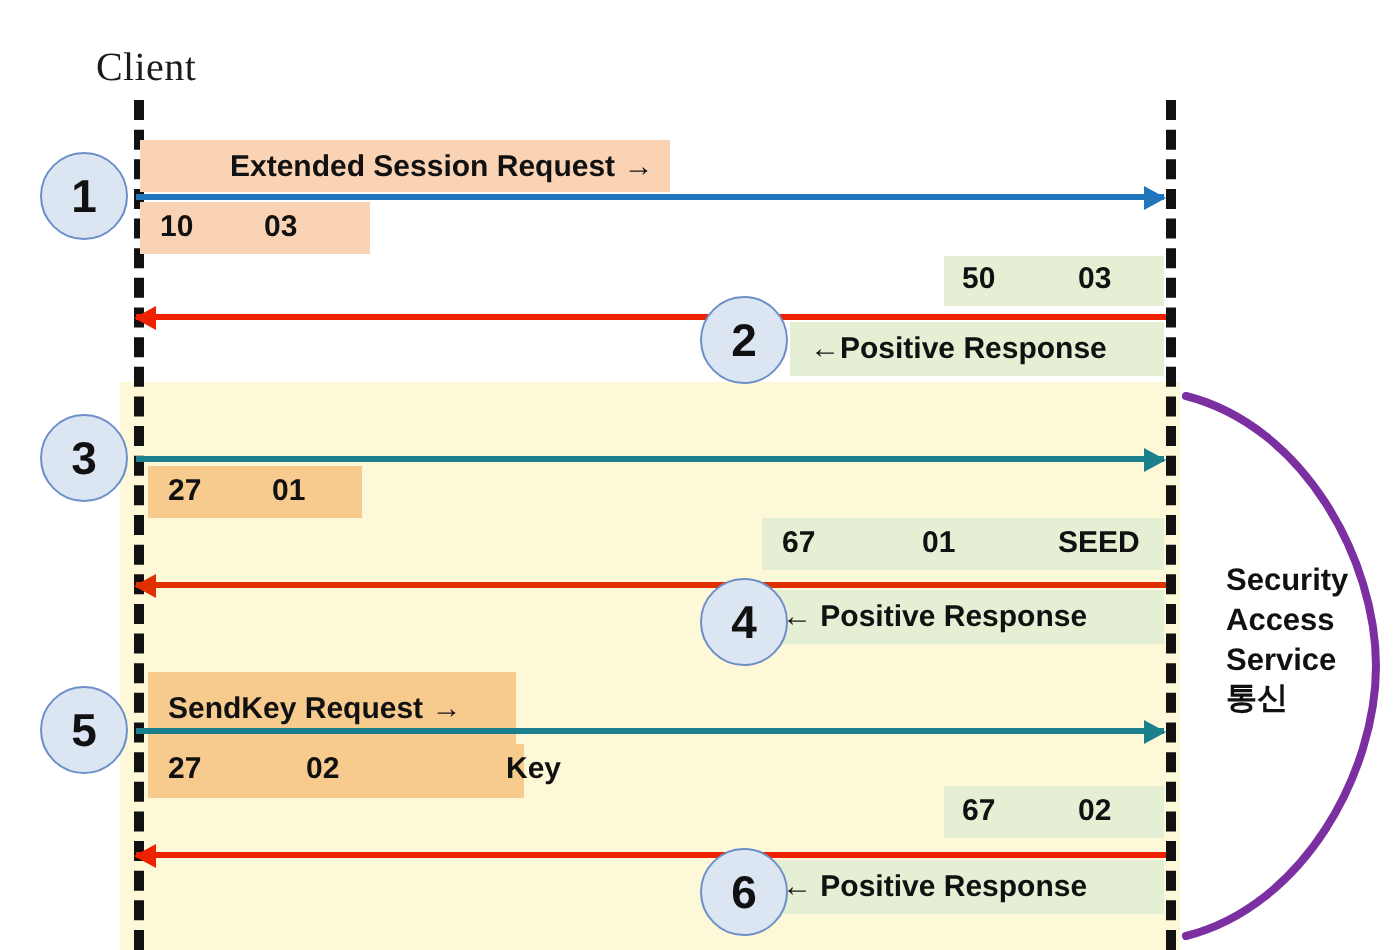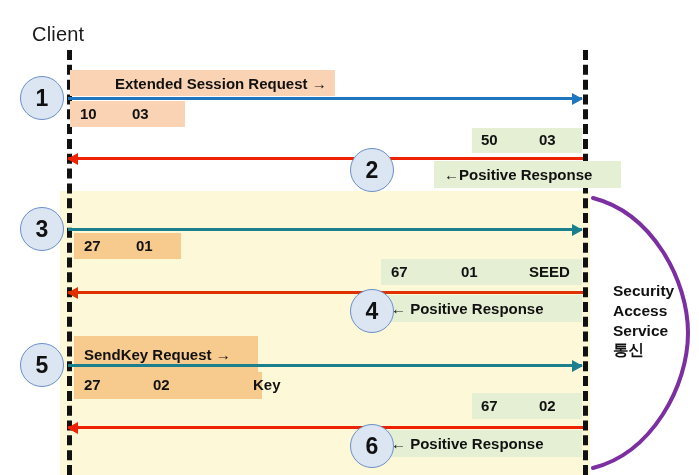--- a/index.html
+++ b/index.html
@@ -130,21 +130,21 @@
     white-space: pre-line;
   }
 </style>
 </head>
 <body>
 
 <div id="canvas">
 
   <div class="region-band" style="left:60px; top:191px; width:530px; height:284px;"></div>
 
-  <div class="lifeline-label" style="left:32px; top:23px;">Client</div>
+  <div class="lifeline-label" style="left:48px; top:23px;font-family:Liberation Serif, serif;">Client</div>
 
   <div class="lifeline" style="left:67px; top:50px; height:425px;"></div>
   <div class="lifeline" style="left:583px; top:50px; height:425px;"></div>
 
   <div class="msg-box req-peach title" style="left:70px; top:70px; width:265px; height:26px;padding-left:45px;">Extended Session Request →</div>
 
   <div class="arrow to-right" style="left:68px; top:97px; width:514px;">
     <div class="shaft" style="background:#1f76bc;"></div>
     <div class="head" style="border-left-color:#1f76bc;"></div>
   </div>
@@ -159,21 +159,21 @@
   <div class="msg-box resp-green fields" style="left:472px; top:128px; width:110px; height:25px;">
     <span class="field" style="left:9px; top:3px;">50</span>
     <span class="field" style="left:67px; top:3px;">03</span>
   </div>
 
   <div class="arrow to-left" style="left:68px; top:157px; width:515px;">
     <div class="shaft" style="background:#ee2200;"></div>
     <div class="head" style="border-right-color:#ee2200;"></div>
   </div>
 
-  <div class="msg-box resp-green title" style="left:395px; top:161px; width:187px; height:27px;margin-left:39px;">←Positive Response</div>
+  <div class="msg-box resp-green title" style="left:395px; top:161px; width:187px; height:27px;">←Positive Response</div>
 
   <div class="step-circle" style="left:350px; top:148px;">2</div>
 
 
   <div class="arrow to-right" style="left:68px; top:228px; width:514px;">
     <div class="shaft" style="background:#1b7f8e;"></div>
     <div class="head" style="border-left-color:#1b7f8e;"></div>
   </div>
 
   <div class="msg-box req-orange fields" style="left:74px; top:233px; width:107px; height:26px;">

